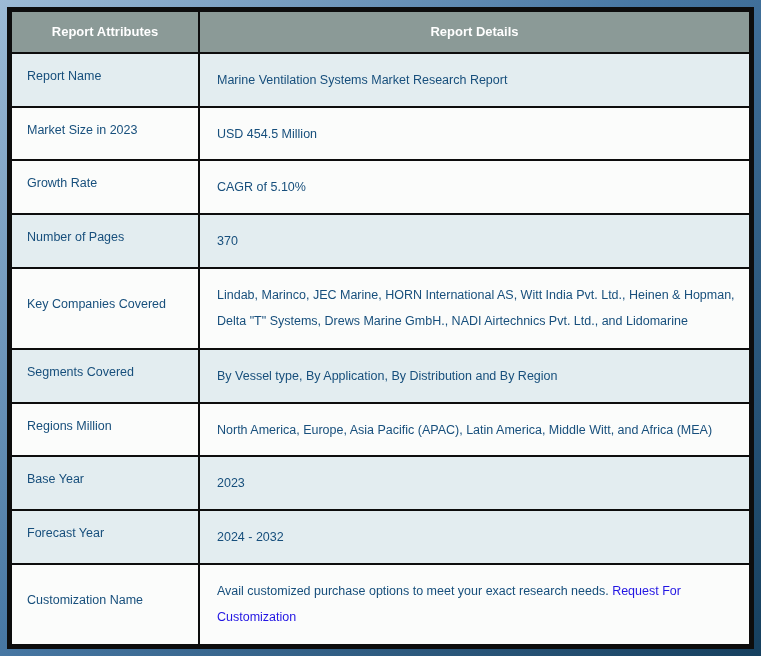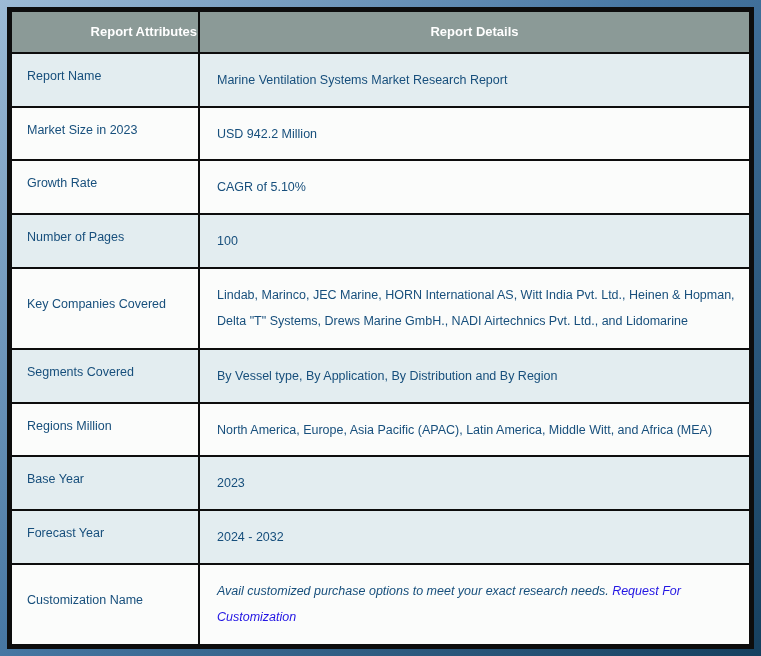--- a/index.html
+++ b/index.html
@@ -39,31 +39,31 @@
   thead tr { height: 42px; }
   tbody tr { height: 45px; }
   tbody tr.tall { height: 68px; }
   th {
     background: var(--header-bg);
     color: var(--header-text);
     font-weight: bold;
     font-size: 13px;
     text-align: center;
   }
-  th.attr-col { width: 184px; text-align: right; }
+  th.attr-col { width: 184px; }
   td {
     color: var(--cell-text);
     font-size: 12.5px;
     font-weight: 500;
     background: var(--row-even);
   }
   tbody tr.stripe td { background: var(--row-odd); }
   td.attr { padding: 0 8px 8px 15px; }
   td.det  { padding: 0 8px 0 17px; }
-  td.det.cs-cell { padding-right: 40px; font-style: italic; }
+  td.det.cs-cell { padding-right: 40px; }
   a {
     color: var(--link-color);
     text-decoration: none;
     cursor: pointer;
   }
 </style>
 </head>
 <body>
 
 <div class="frame">
@@ -76,32 +76,32 @@
         </tr>
       </thead>
       <tbody id="rows">
   <tr class="stripe">
     <td class="attr">Report Name</td>
     <td class="det"><span>Marine Ventilation Systems Market Research Report</span></td>
   </tr>
 
   <tr>
     <td class="attr">Market Size in 2023</td>
-    <td class="det"><span>USD 942.2 Million</span></td>
+    <td class="det"><span>USD 454.5 Million</span></td>
   </tr>
 
 
   <tr>
     <td class="attr">Growth Rate</td>
     <td class="det"><span>CAGR of 5.10%</span></td>
   </tr>
 
   <tr class="stripe">
     <td class="attr">Number of Pages</td>
-    <td class="det"><span>100</span></td>
+    <td class="det"><span>370</span></td>
   </tr>
 
   <tr class="tall">
     <td class="attr">Key Companies Covered</td>
     <td class="det"><span>Lindab, Marinco, JEC Marine, HORN International AS, Witt India Pvt. Ltd., Heinen &amp; Hopman, Delta "T" Systems, Drews Marine GmbH., NADI Airtechnics Pvt. Ltd., and Lidomarine</span></td>
   </tr>
 
   <tr class="stripe">
     <td class="attr">Segments Covered</td>
     <td class="det"><span>By Vessel type, By Application, By Distribution and By Region</span></td>

